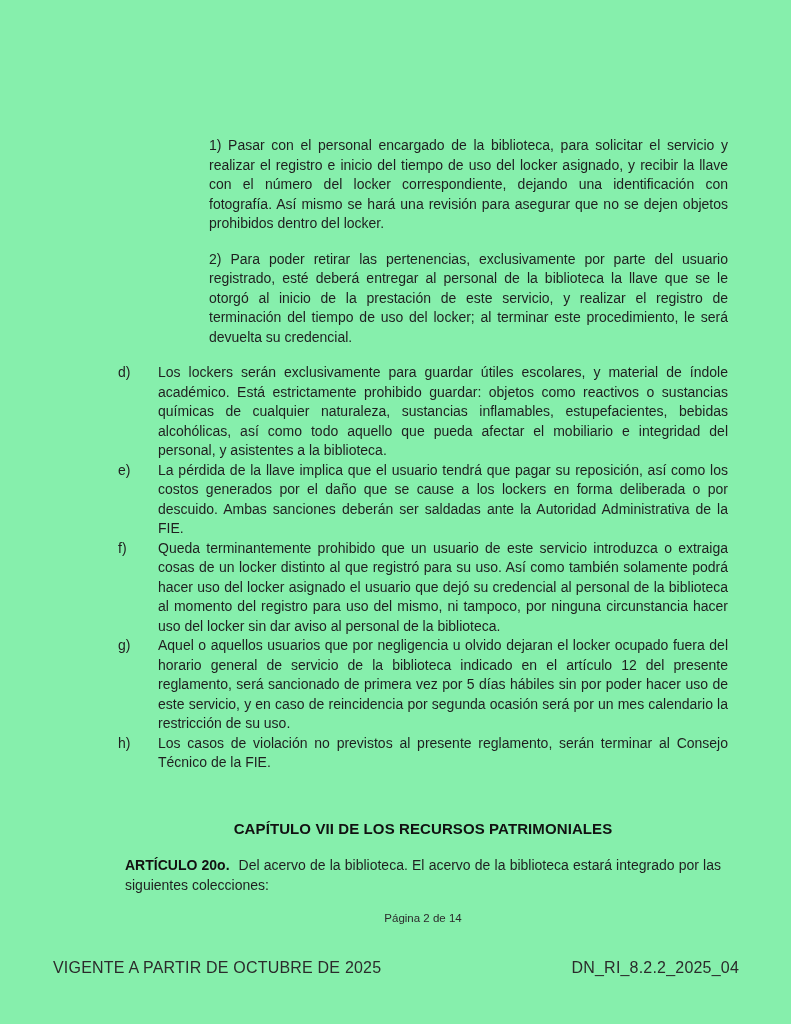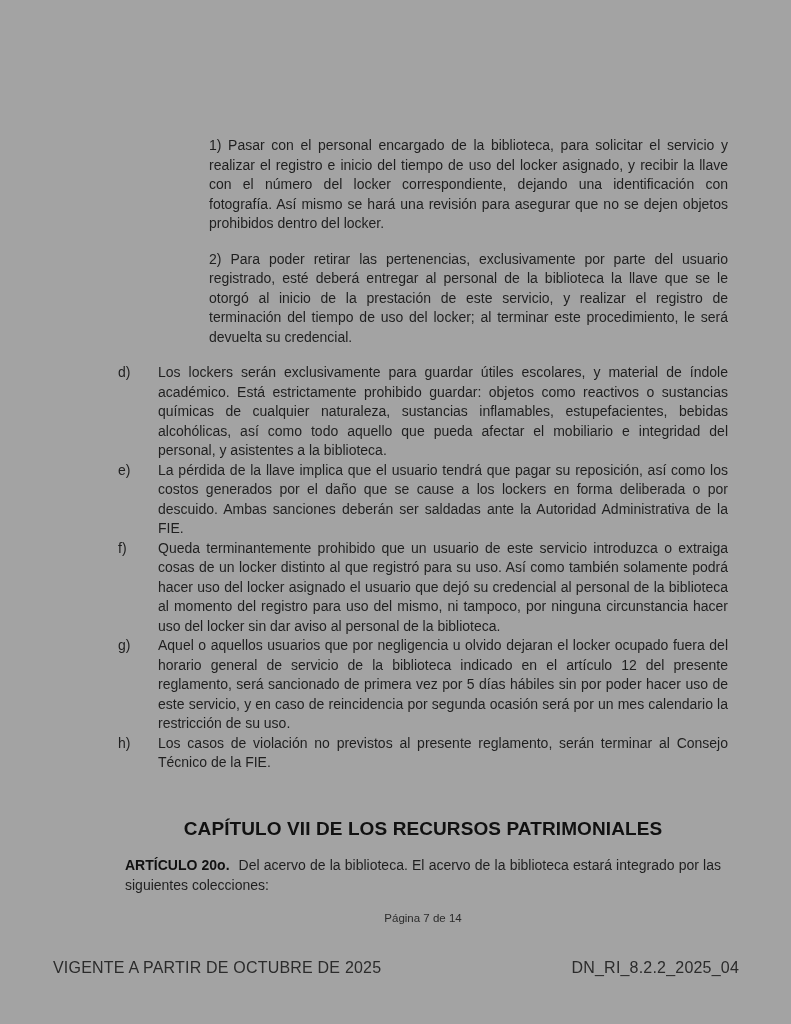--- a/index.html
+++ b/index.html
@@ -4,21 +4,21 @@
 <style>
   html, body {
     margin: 0;
     padding: 0;
     background: #ffffff;
   }
   .page {
     position: relative;
     width: 791px;
     height: 1024px;
-    background: #a3a3a3;
+    background: #86efac;
     font-family: "Liberation Sans", sans-serif;
     color: #1f1f1f;
     overflow: hidden;
     box-sizing: border-box;
   }
   .content {
     box-sizing: border-box;
     padding: 136px 63px 0 118px; 
     font-size: 14px;
     line-height: 19.5px;
@@ -37,21 +37,21 @@
   .item-label {
     flex: 0 0 40px;              
   }
   .item-text {
     flex: 1 1 auto;
     text-align: justify;
   }
   .chapter-heading {
     margin: 46px 0 18px 0;
     text-align: center;
-    font-size: 19px;
+    font-size: 15px;
     font-weight: bold;
     color: #111111;
     letter-spacing: 0.1px;
   }
   .article-para {
     margin: 7px;
     text-align: justify;
   }
   .article-label {
     font-weight: bold;
@@ -120,20 +120,20 @@
         <span class="item-text">Los casos de violación no previstos al presente reglamento, serán terminar al Consejo Técnico de la FIE.</span>
       </div>
     </div>
 
     <h2 class="chapter-heading">CAPÍTULO VII DE LOS RECURSOS PATRIMONIALES</h2>
 
     <p class="article-para">
       <span class="article-label">ARTÍCULO 20o.</span><span>Del acervo de la biblioteca. El acervo de la biblioteca estará integrado por las siguientes colecciones:</span>
     </p>
 
-    <div class="page-number">Página 7 de 14</div>
+    <div class="page-number">Página 2 de 14</div>
   </div>
 
   <div class="footer">
     <span class="footer-left">VIGENTE A PARTIR DE OCTUBRE DE 2025</span>
     <span class="footer-right">DN_RI_8.2.2_2025_04</span>
   </div>
 </div>
 
 </body></html>

